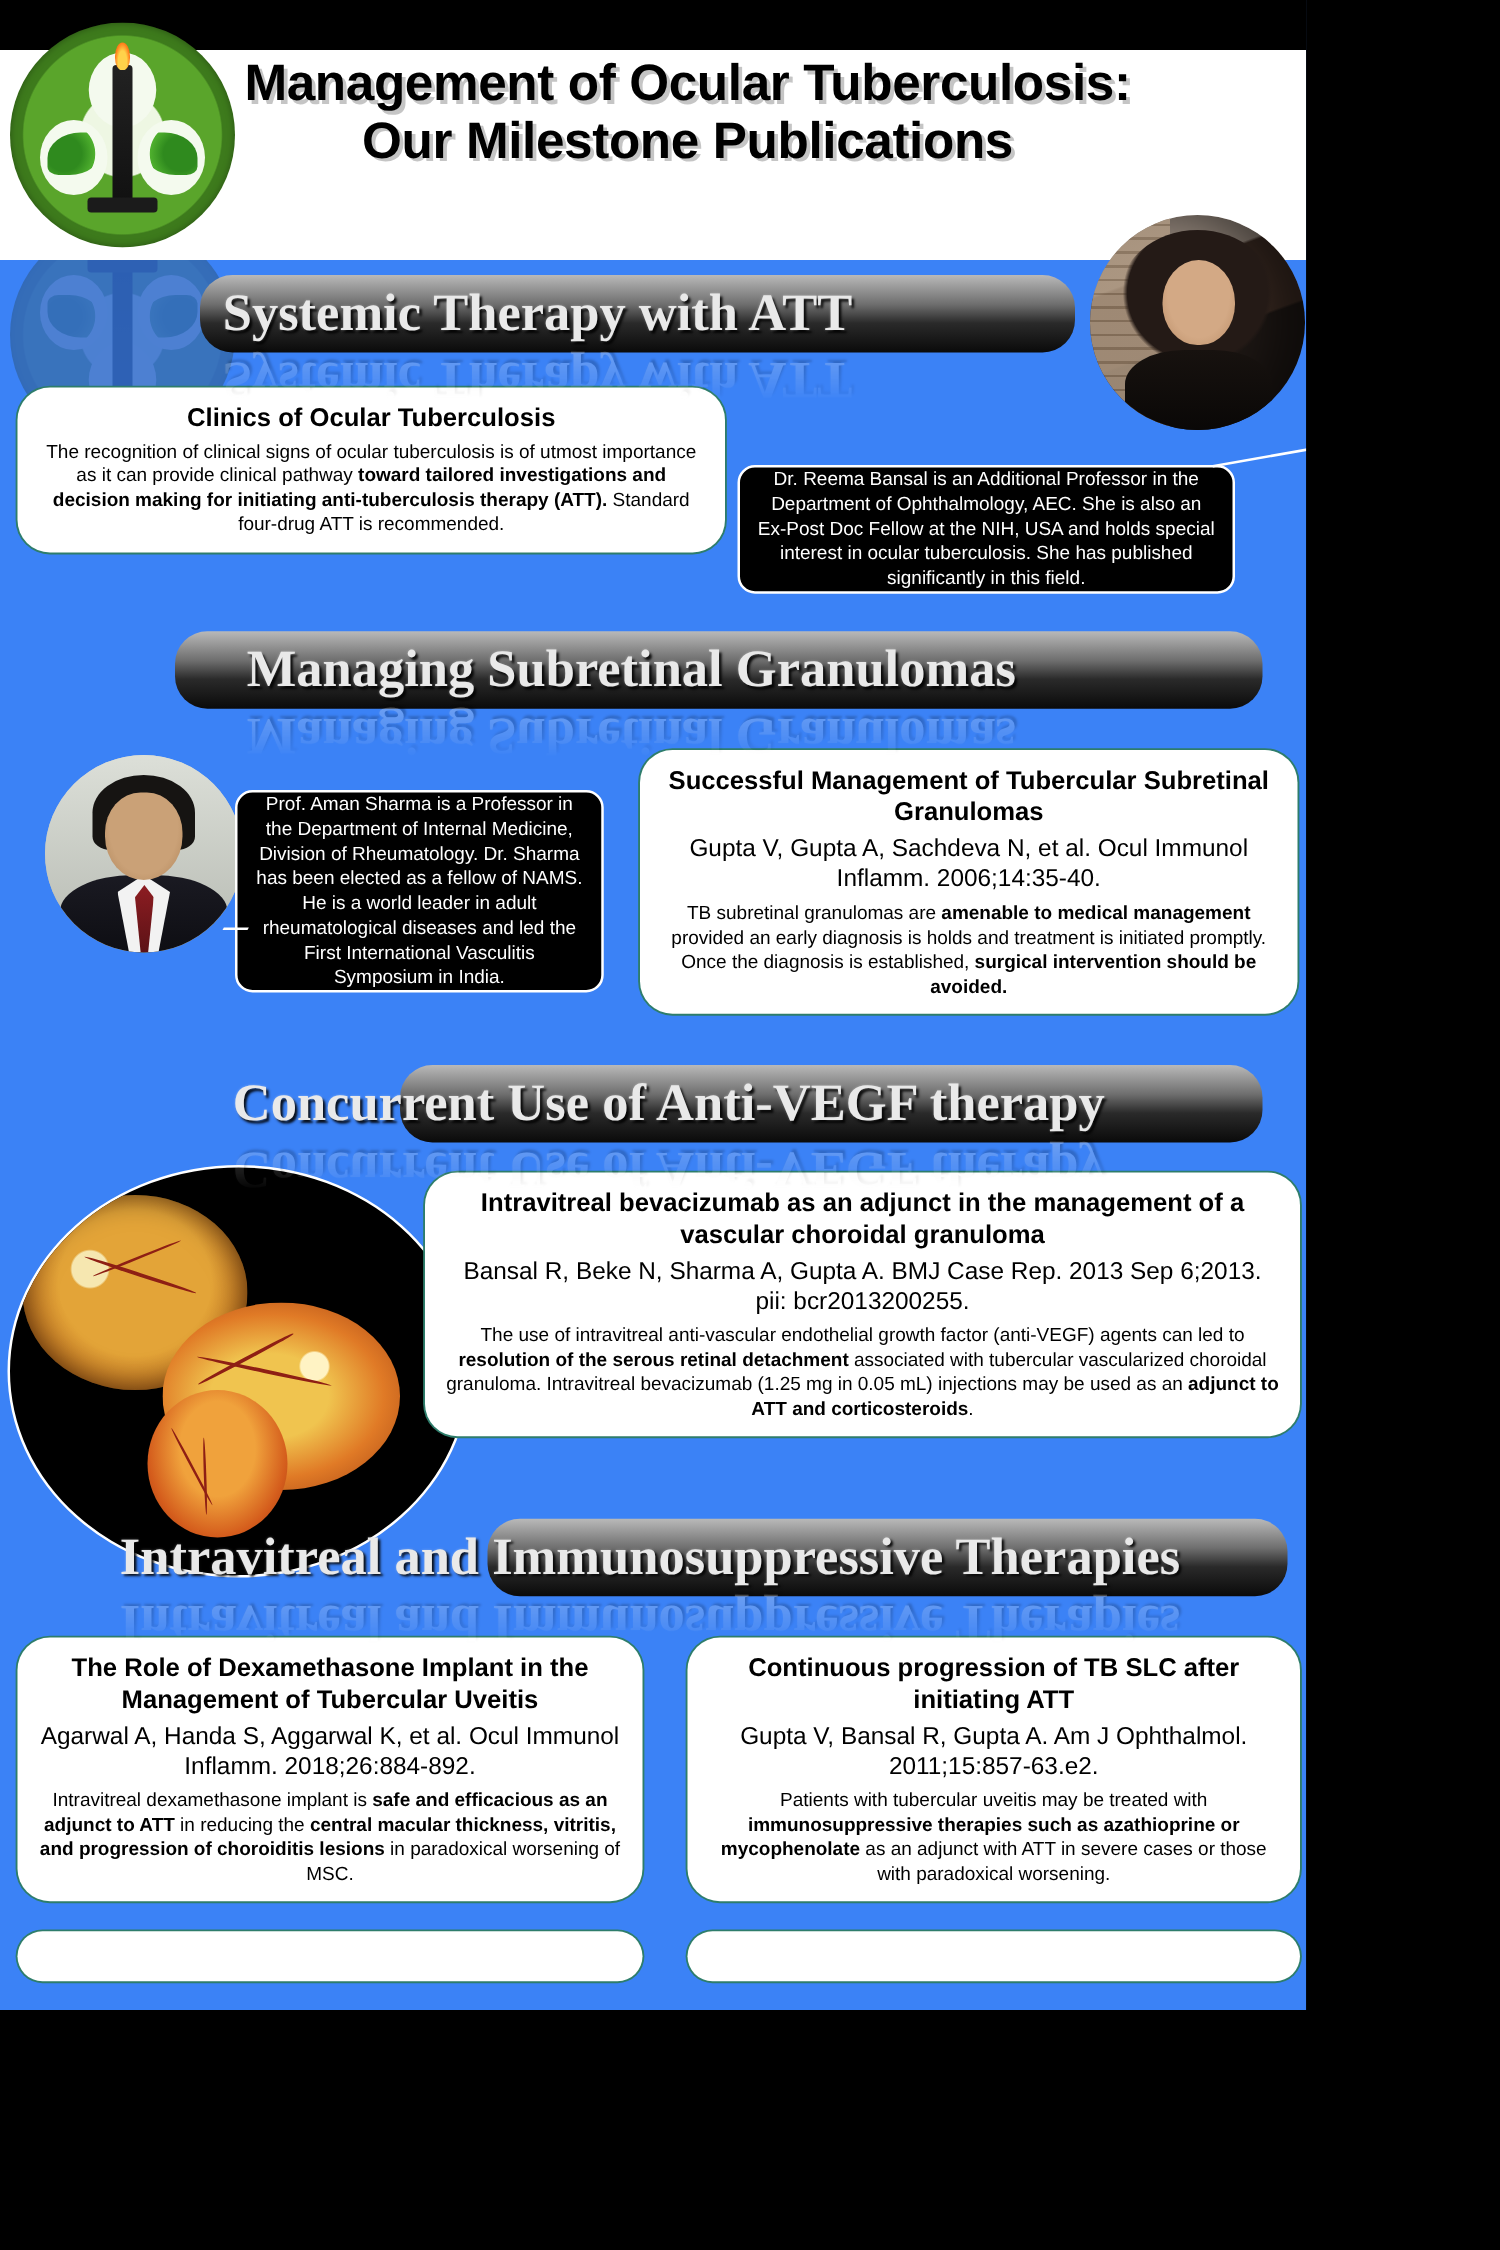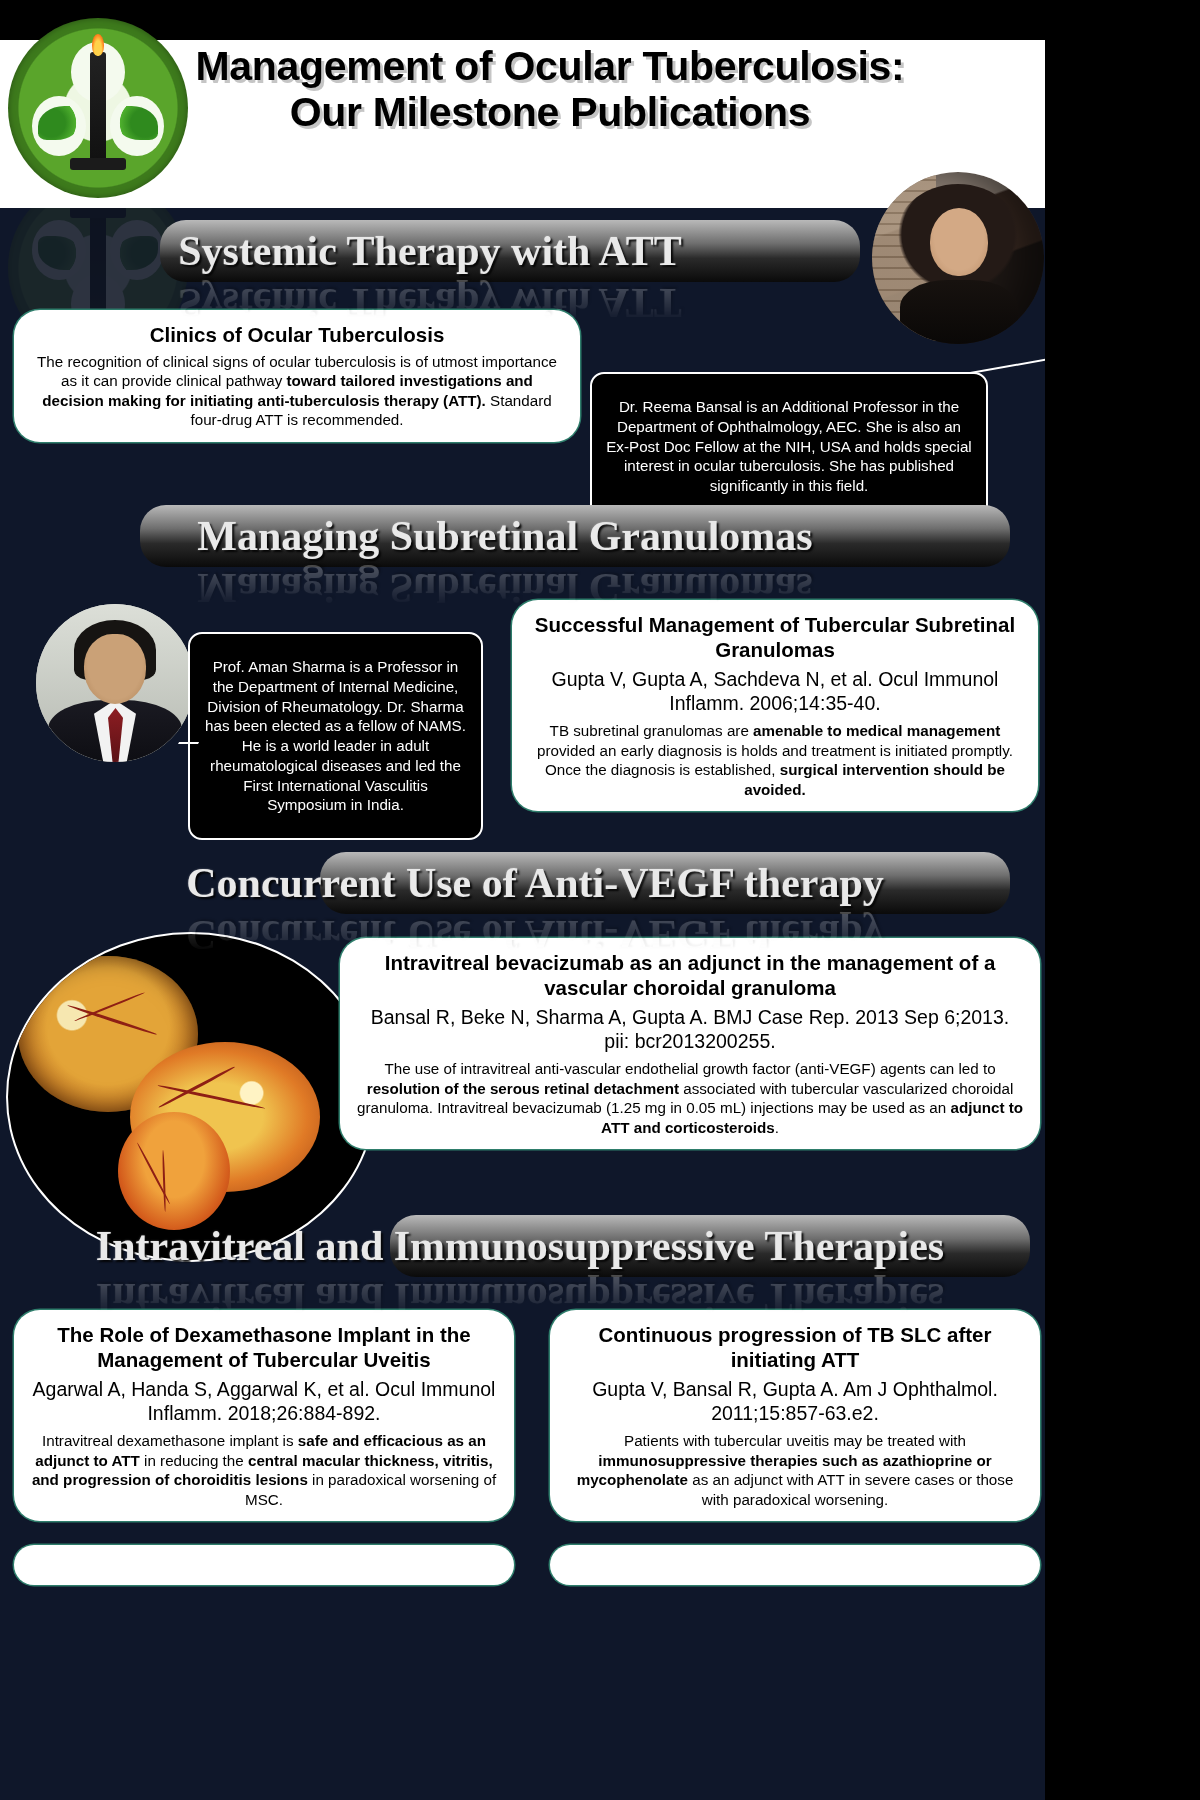--- a/index.html
+++ b/index.html
@@ -3,22 +3,22 @@
 <meta charset="utf-8">
 <style>
   * { margin:0; padding:0; box-sizing:border-box; }
   html,body { background:#000; }
   body {
     width:1200px; height:1800px; position:relative; overflow:hidden;
     font-family:"Liberation Sans", sans-serif;
     background:#000;
   }
   .poster {
-    position:absolute; left:0; top:0; width:1045px; height:1800px;
-    background:#0f172a; overflow:hidden;
+    position:absolute; left:0; top:0; width:1045px; height:1608px;
+    background:#3b82f6; overflow:hidden;
   }
 
   
   .top-band {
     position:absolute; left:0; top:0; width:1045px; height:208px;
     background:#fff;
   }
   .top-band::before{
     content:""; position:absolute; left:0; top:0; width:1045px; height:40px;
     background:#000;
@@ -109,21 +109,21 @@
     font-size:19.5px; line-height:1.24; font-weight:normal; margin-bottom:6px;
   }
   .card p.abs{
     font-size:15.2px; line-height:1.28; text-align:center;
   }
   .card p.abs b{ font-weight:bold; }
 
   
   .bubble{
     position:absolute; border:2px solid #fff; border-radius:14px;
-    background:#000; color:#fff; padding:23px 14px;
+    background:#000; color:#fff; padding:0 14px;
     font-size:15.2px; line-height:1.3; text-align:center;
   }
 
   
   .photo{
     position:absolute; border-radius:50%; overflow:hidden;
   }
   .photo-reema{
     left:872px; top:172px; width:172px; height:172px;
     background:

